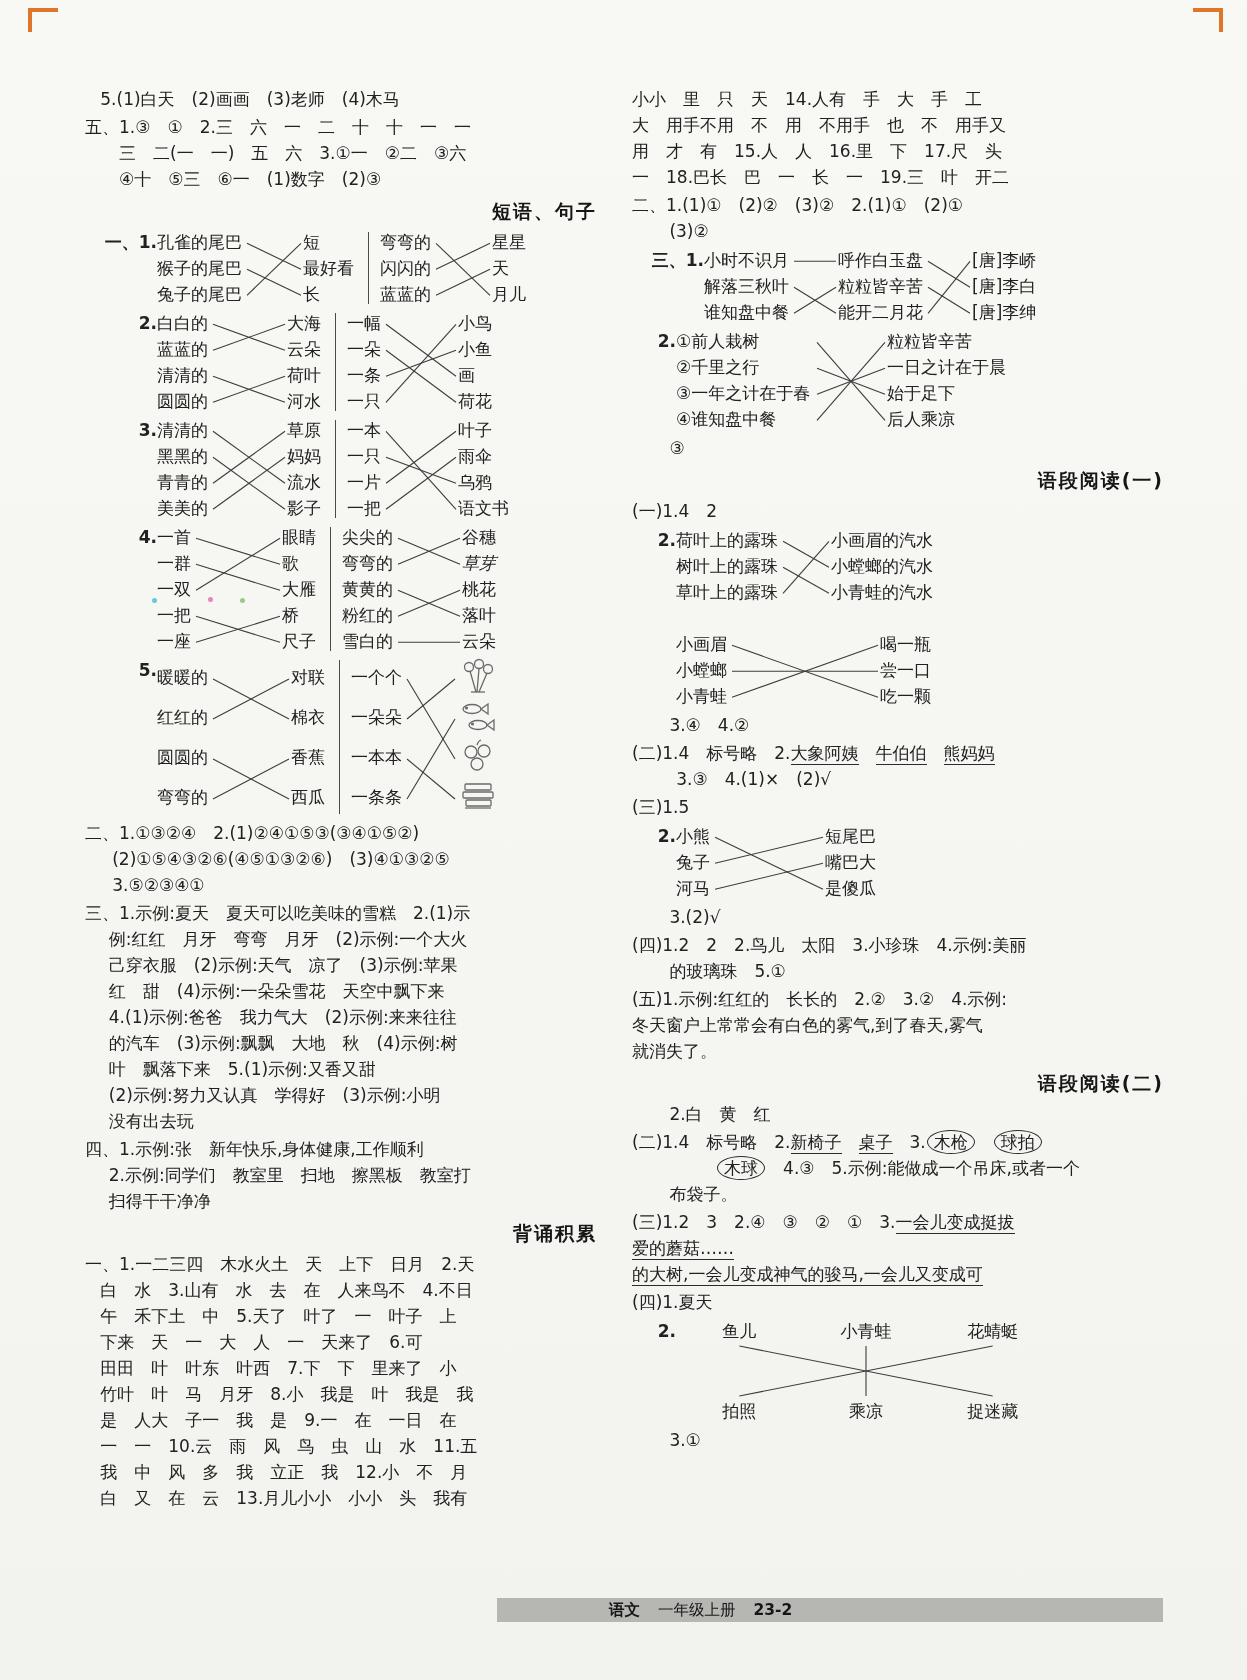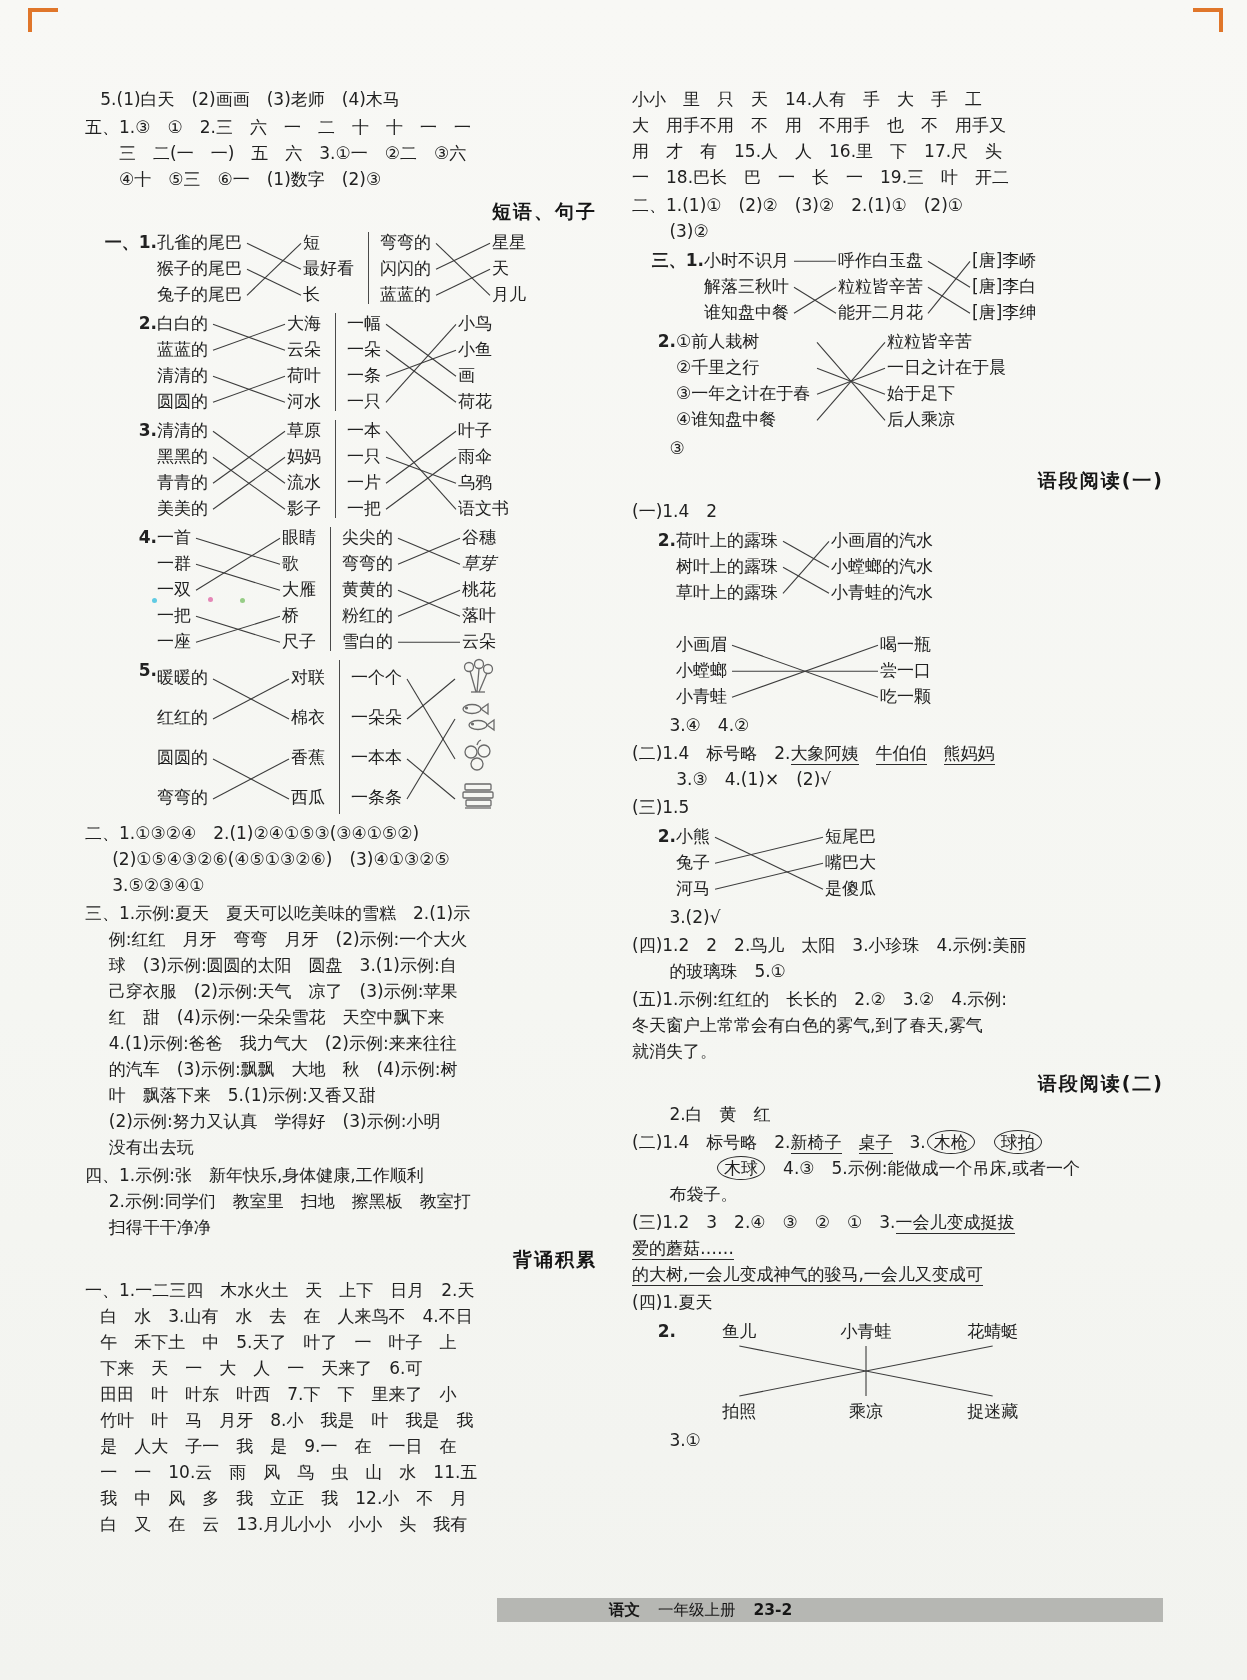--- a/index.html
+++ b/index.html
@@ -313,21 +313,20 @@
         </div>
       </div>
       <div class="tblock">
         <div class="line" style="padding-left: 0em;"><span>二、1.①③②④　2.(1)②④①⑤③(③④①⑤②)</span></div>
         <div class="line" style="padding-left: 1.6em;"><span>(2)①⑤④③②⑥(④⑤①③②⑥)　(3)④①③②⑤</span></div>
         <div class="line" style="padding-left: 1.6em;"><span>3.⑤②③④①</span></div>
       </div>
       <div class="tblock">
         <div class="line" style="padding-left: 0em;"><span>三、1.示例:夏天　夏天可以吃美味的雪糕　2.(1)示</span></div>
         <div class="line" style="padding-left: 1.4em;"><span>例:红红　月牙　弯弯　月牙　(2)示例:一个大火</span></div>
-        <div class="line" style="padding-left: 1.4em;"><span>球　(3)示例:圆圆的太阳　圆盘　3.(1)示例:自</span></div>
         <div class="line" style="padding-left: 1.4em;"><span>己穿衣服　(2)示例:天气　凉了　(3)示例:苹果</span></div>
         <div class="line" style="padding-left: 1.4em;"><span>红　甜　(4)示例:一朵朵雪花　天空中飘下来</span></div>
         <div class="line" style="padding-left: 1.4em;"><span>4.(1)示例:爸爸　我力气大　(2)示例:来来往往</span></div>
         <div class="line" style="padding-left: 1.4em;"><span>的汽车　(3)示例:飘飘　大地　秋　(4)示例:树</span></div>
         <div class="line" style="padding-left: 1.4em;"><span>叶　飘落下来　5.(1)示例:又香又甜</span></div>
         <div class="line" style="padding-left: 1.4em;"><span>(2)示例:努力又认真　学得好　(3)示例:小明</span></div>
         <div class="line" style="padding-left: 1.4em;"><span>没有出去玩</span></div>
       </div>
       <div class="tblock">
         <div class="line" style="padding-left: 0em;"><span>四、1.示例:张　新年快乐,身体健康,工作顺利</span></div>

